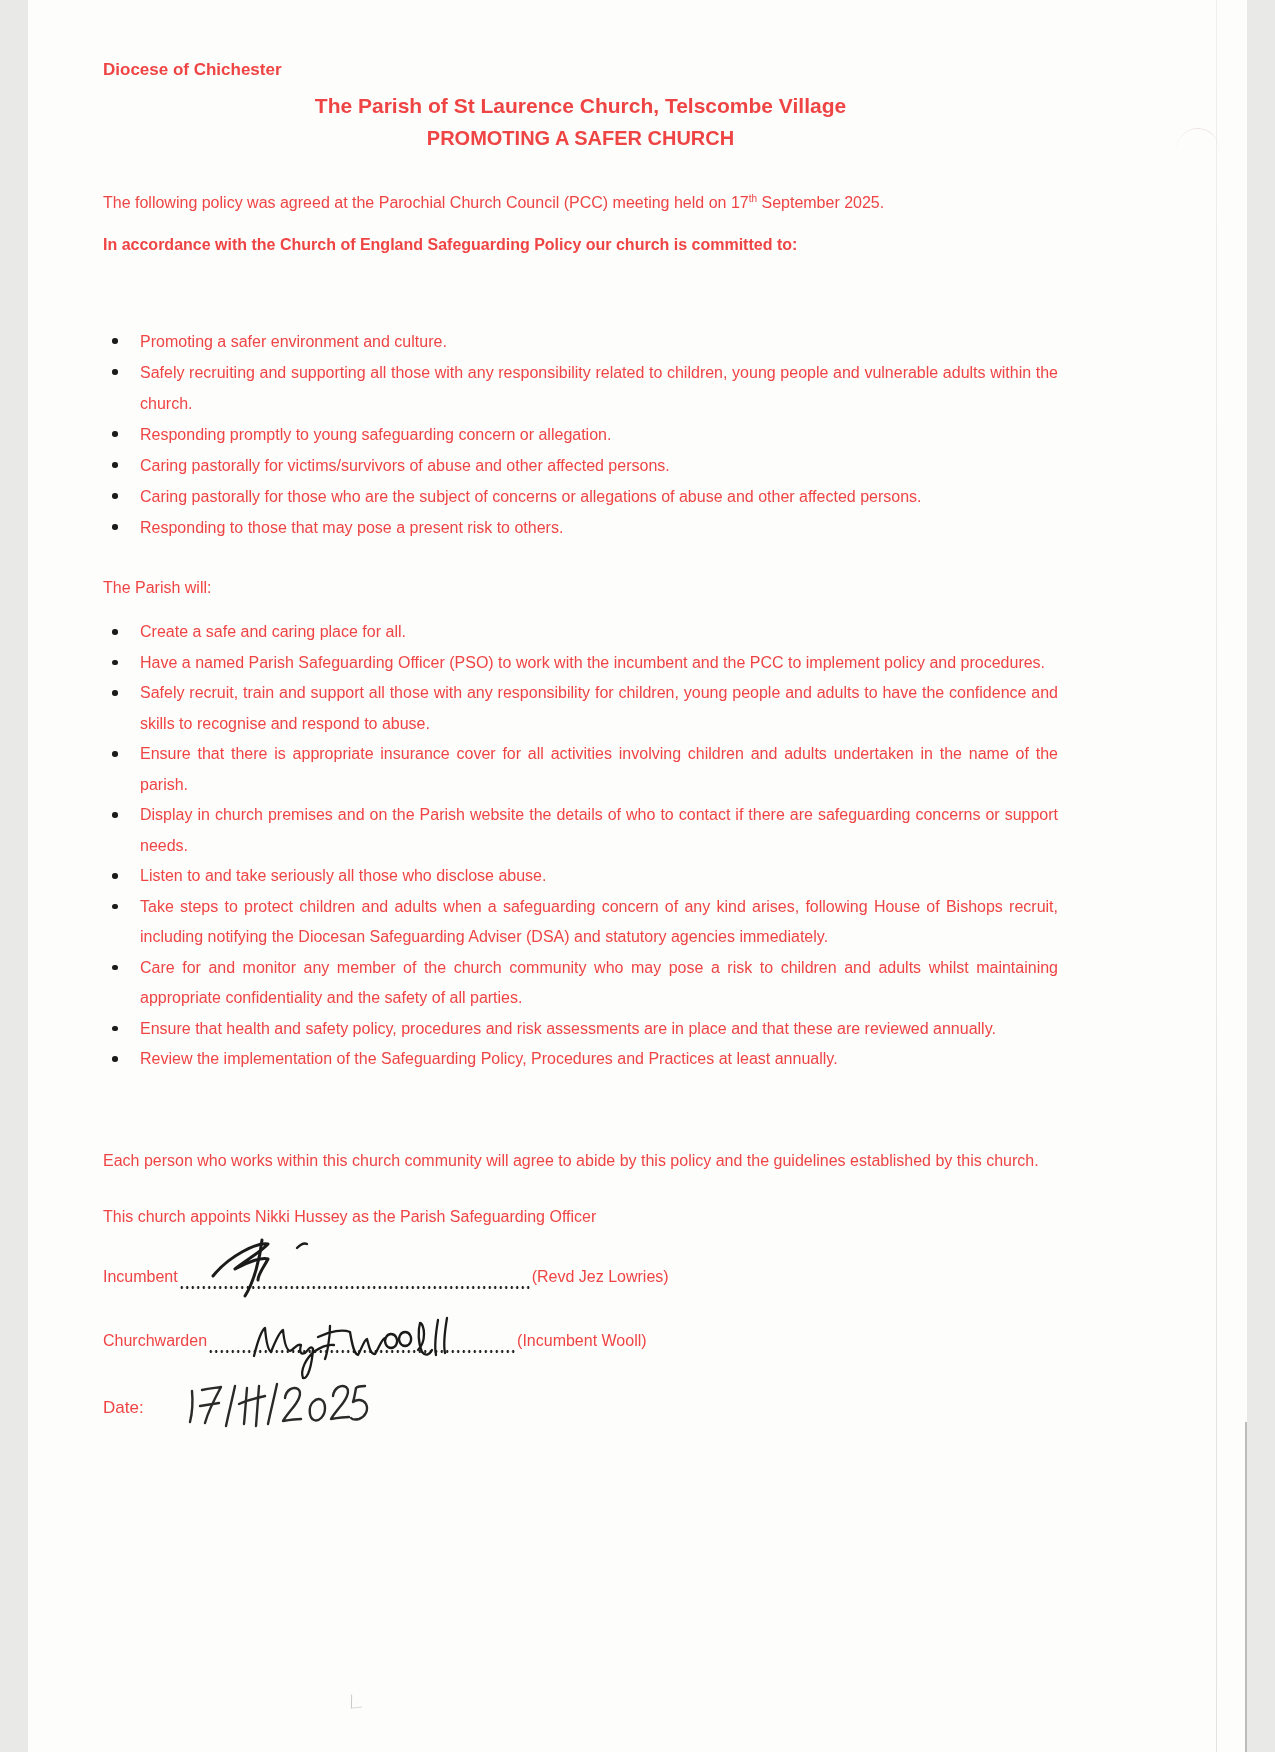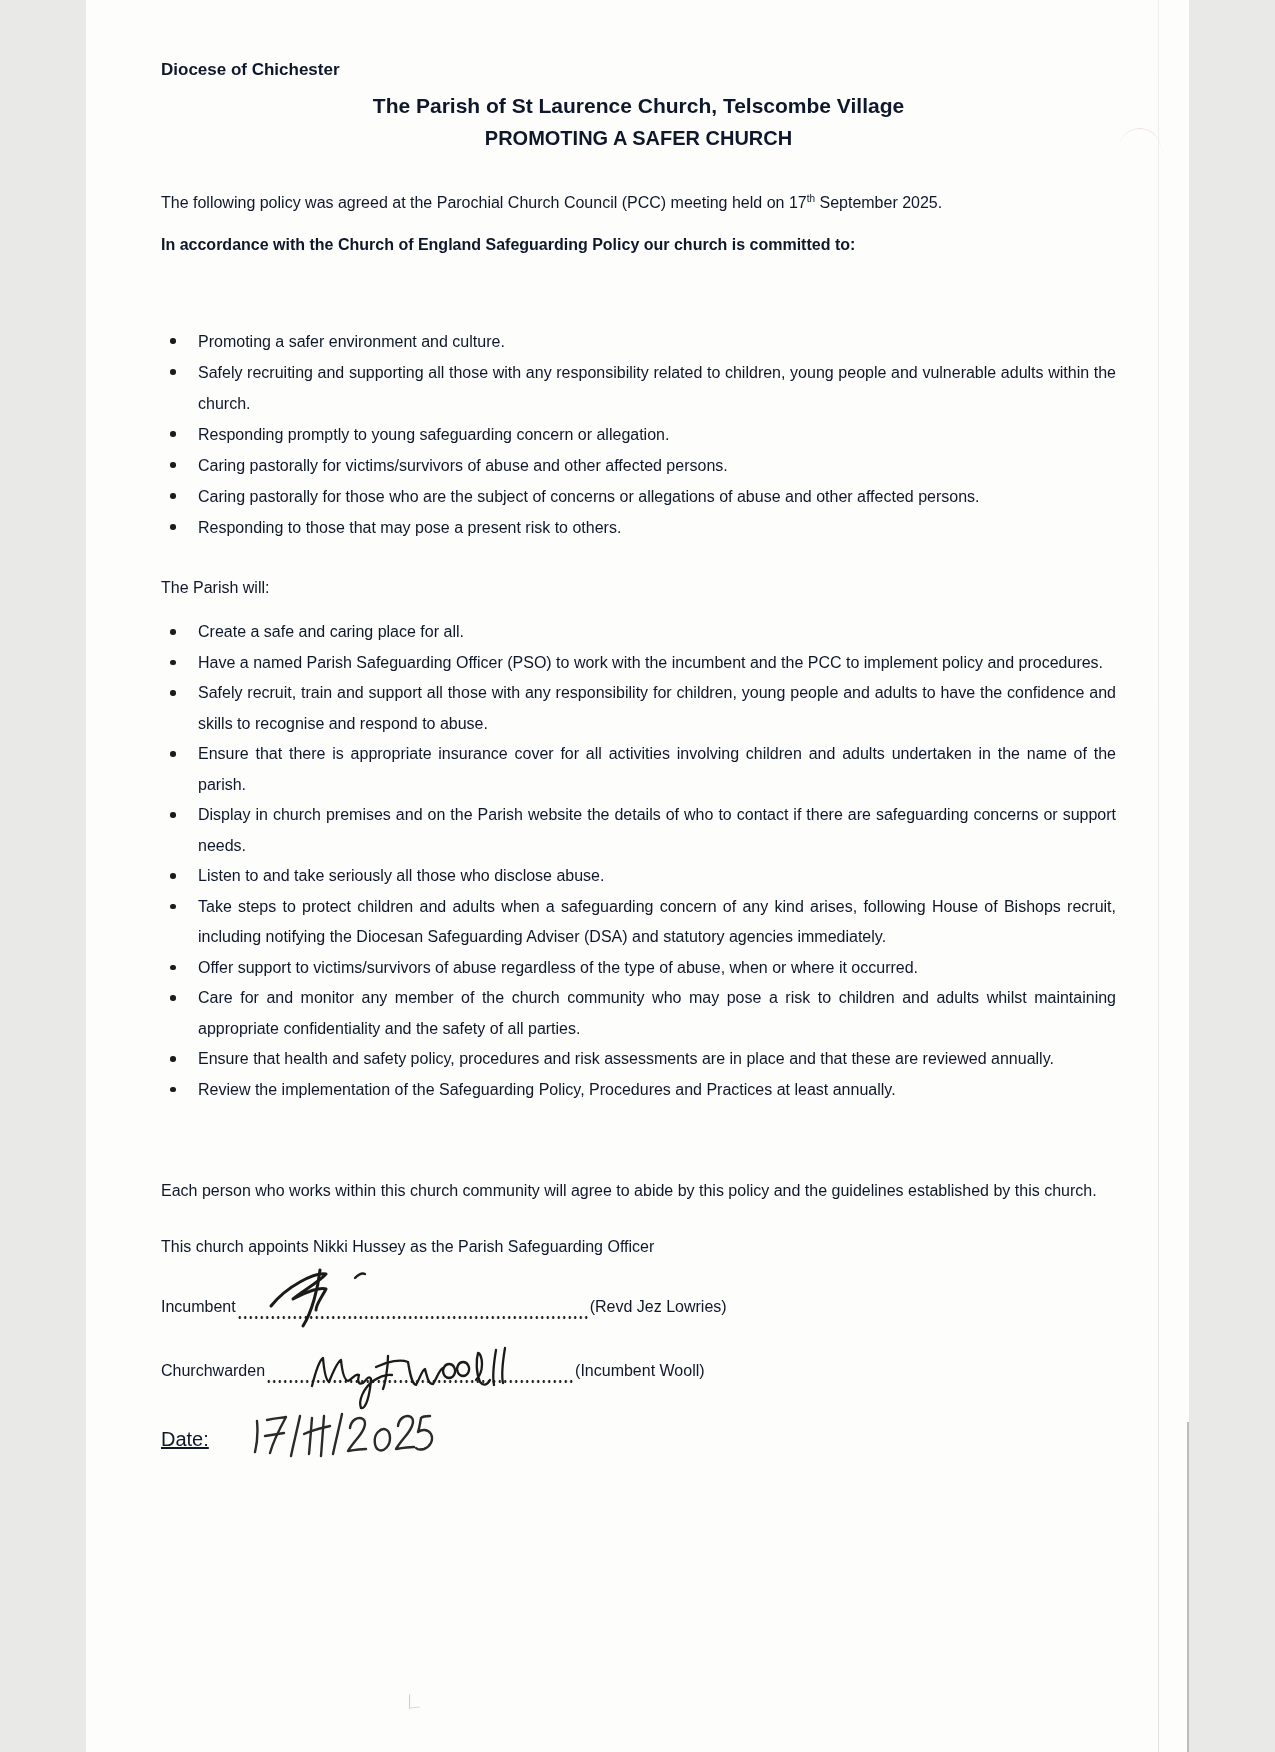--- a/index.html
+++ b/index.html
@@ -1,19 +1,19 @@
 <!DOCTYPE html>
 <html><head>
 <meta charset="utf-8">
 <style>
   html,body { margin:0; padding:0; }
   body { background:#e9e9e7; font-family:"Liberation Sans", sans-serif; }
   .page {
-    position:relative; width:1103px; height:1752px; margin:0 auto;
-    background:#fdfdfc; overflow:hidden; color:#0f172a;
+    position:relative; width:1219px; height:1752px; margin:0 auto;
+    background:#fdfdfc; overflow:hidden; color:#ef4444;
   }
   .content { position:absolute; left:75px; top:57px; width:955px; }
 
   
   .org { font-weight:700; font-size:17px; line-height:25px; }
 
   
   .title-block { margin-top:8px; text-align:center; font-weight:700; }
   .title-1 { font-size:21px; line-height:32px; }
   .title-2 { font-size:20px; line-height:32px; }
@@ -49,21 +49,21 @@
     background-size:5.5px 5px; background-repeat:repeat-x; background-position:0 13px; }
   .leader-incumbent { width:352px; }
   .leader-churchwarden { width:308px; }
   .signame { white-space:nowrap; }
   .sig { position:absolute; pointer-events:none; }
   .sig path { fill:none; stroke:#1b1b1b; stroke-linecap:round; stroke-linejoin:round; }
   .sig-incumbent { left:22px; bottom:-12px; }
   .sig-churchwarden { left:40px; bottom:-28px; }
 
   
-  .daterow { margin-top:28px; font-size:20px; line-height:40px; display:flex; align-items:center;text-decoration:underline; }
+  .daterow { margin-top:28px; font-size:17px; line-height:40px; display:flex; align-items:center; }
   .date-hand { margin-left:34px; margin-top:-6px; }
   .date-hand path { fill:none; stroke:#2a2a2a; stroke-width:2.4; stroke-linecap:round; stroke-linejoin:round; }
 
   
   .edge-soft { position:absolute; top:0; bottom:0; right:30px; width:1.5px;
                background:linear-gradient(#efefec, #e2e2df); }
   .edge-dark { position:absolute; right:0; bottom:0; height:330px; width:2px; background:#bcbcb9; }
   .corner-curve { position:absolute; right:26px; top:128px; width:44px; height:26px;
                   border-top:1px solid #ead9d6; border-radius:50% 50% 0 0/90% 90% 0 0;
                   transform:rotate(9deg); opacity:.7; }
@@ -161,24 +161,20 @@
         <li>
           <span class="bullet"></span>
           <span>Listen to and take seriously all those who disclose abuse.</span>
         </li>
 
         <li>
           <span class="bullet"></span>
           <span>Take steps to protect children and adults when a safeguarding concern of any kind arises, following House of Bishops recruit, including notifying the Diocesan Safeguarding Adviser (DSA) and statutory agencies immediately.</span>
         </li>
 
-        <li>
-          <span class="bullet"></span>
-          <span>Offer support to victims/survivors of abuse regardless of the type of abuse, when or where it occurred.</span>
-        </li>
 
         <li>
           <span class="bullet"></span>
           <span>Care for and monitor any member of the church community who may pose a risk to children and adults whilst maintaining appropriate confidentiality and the safety of all parties.</span>
         </li>
 
         <li>
           <span class="bullet"></span>
           <span>Ensure that health and safety policy, procedures and risk assessments are in place and that these are reviewed annually.</span>
         </li>

